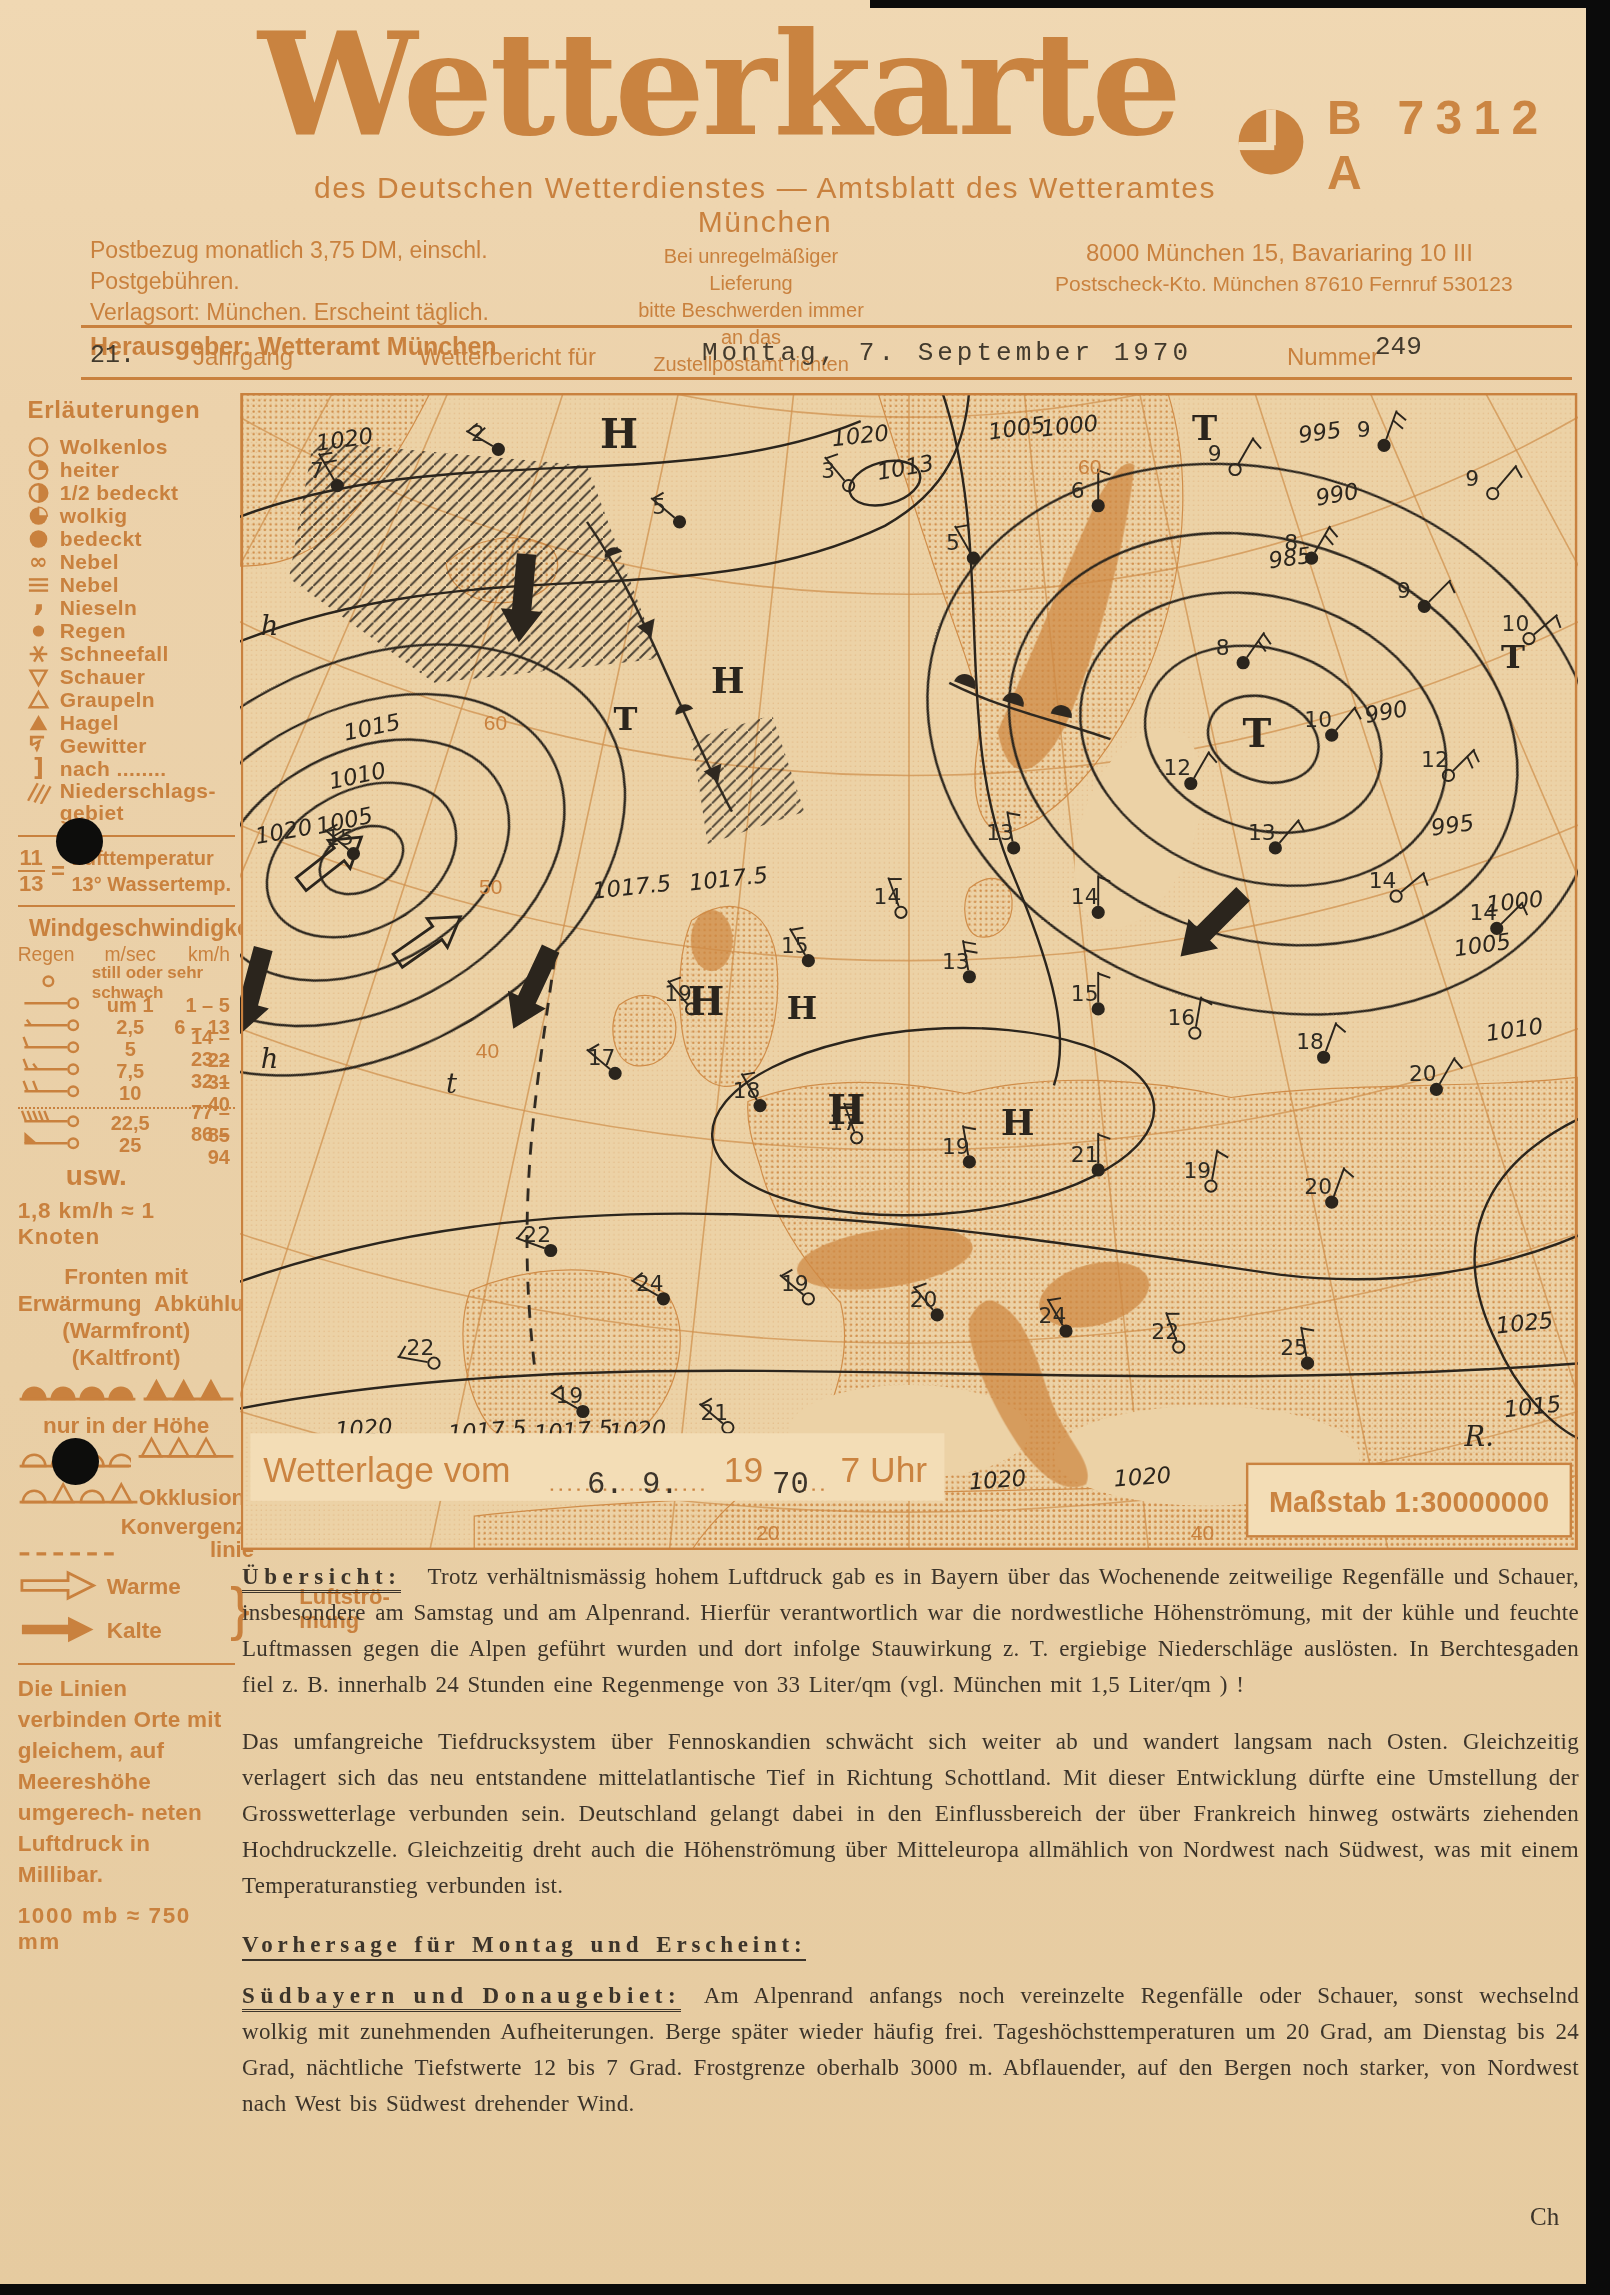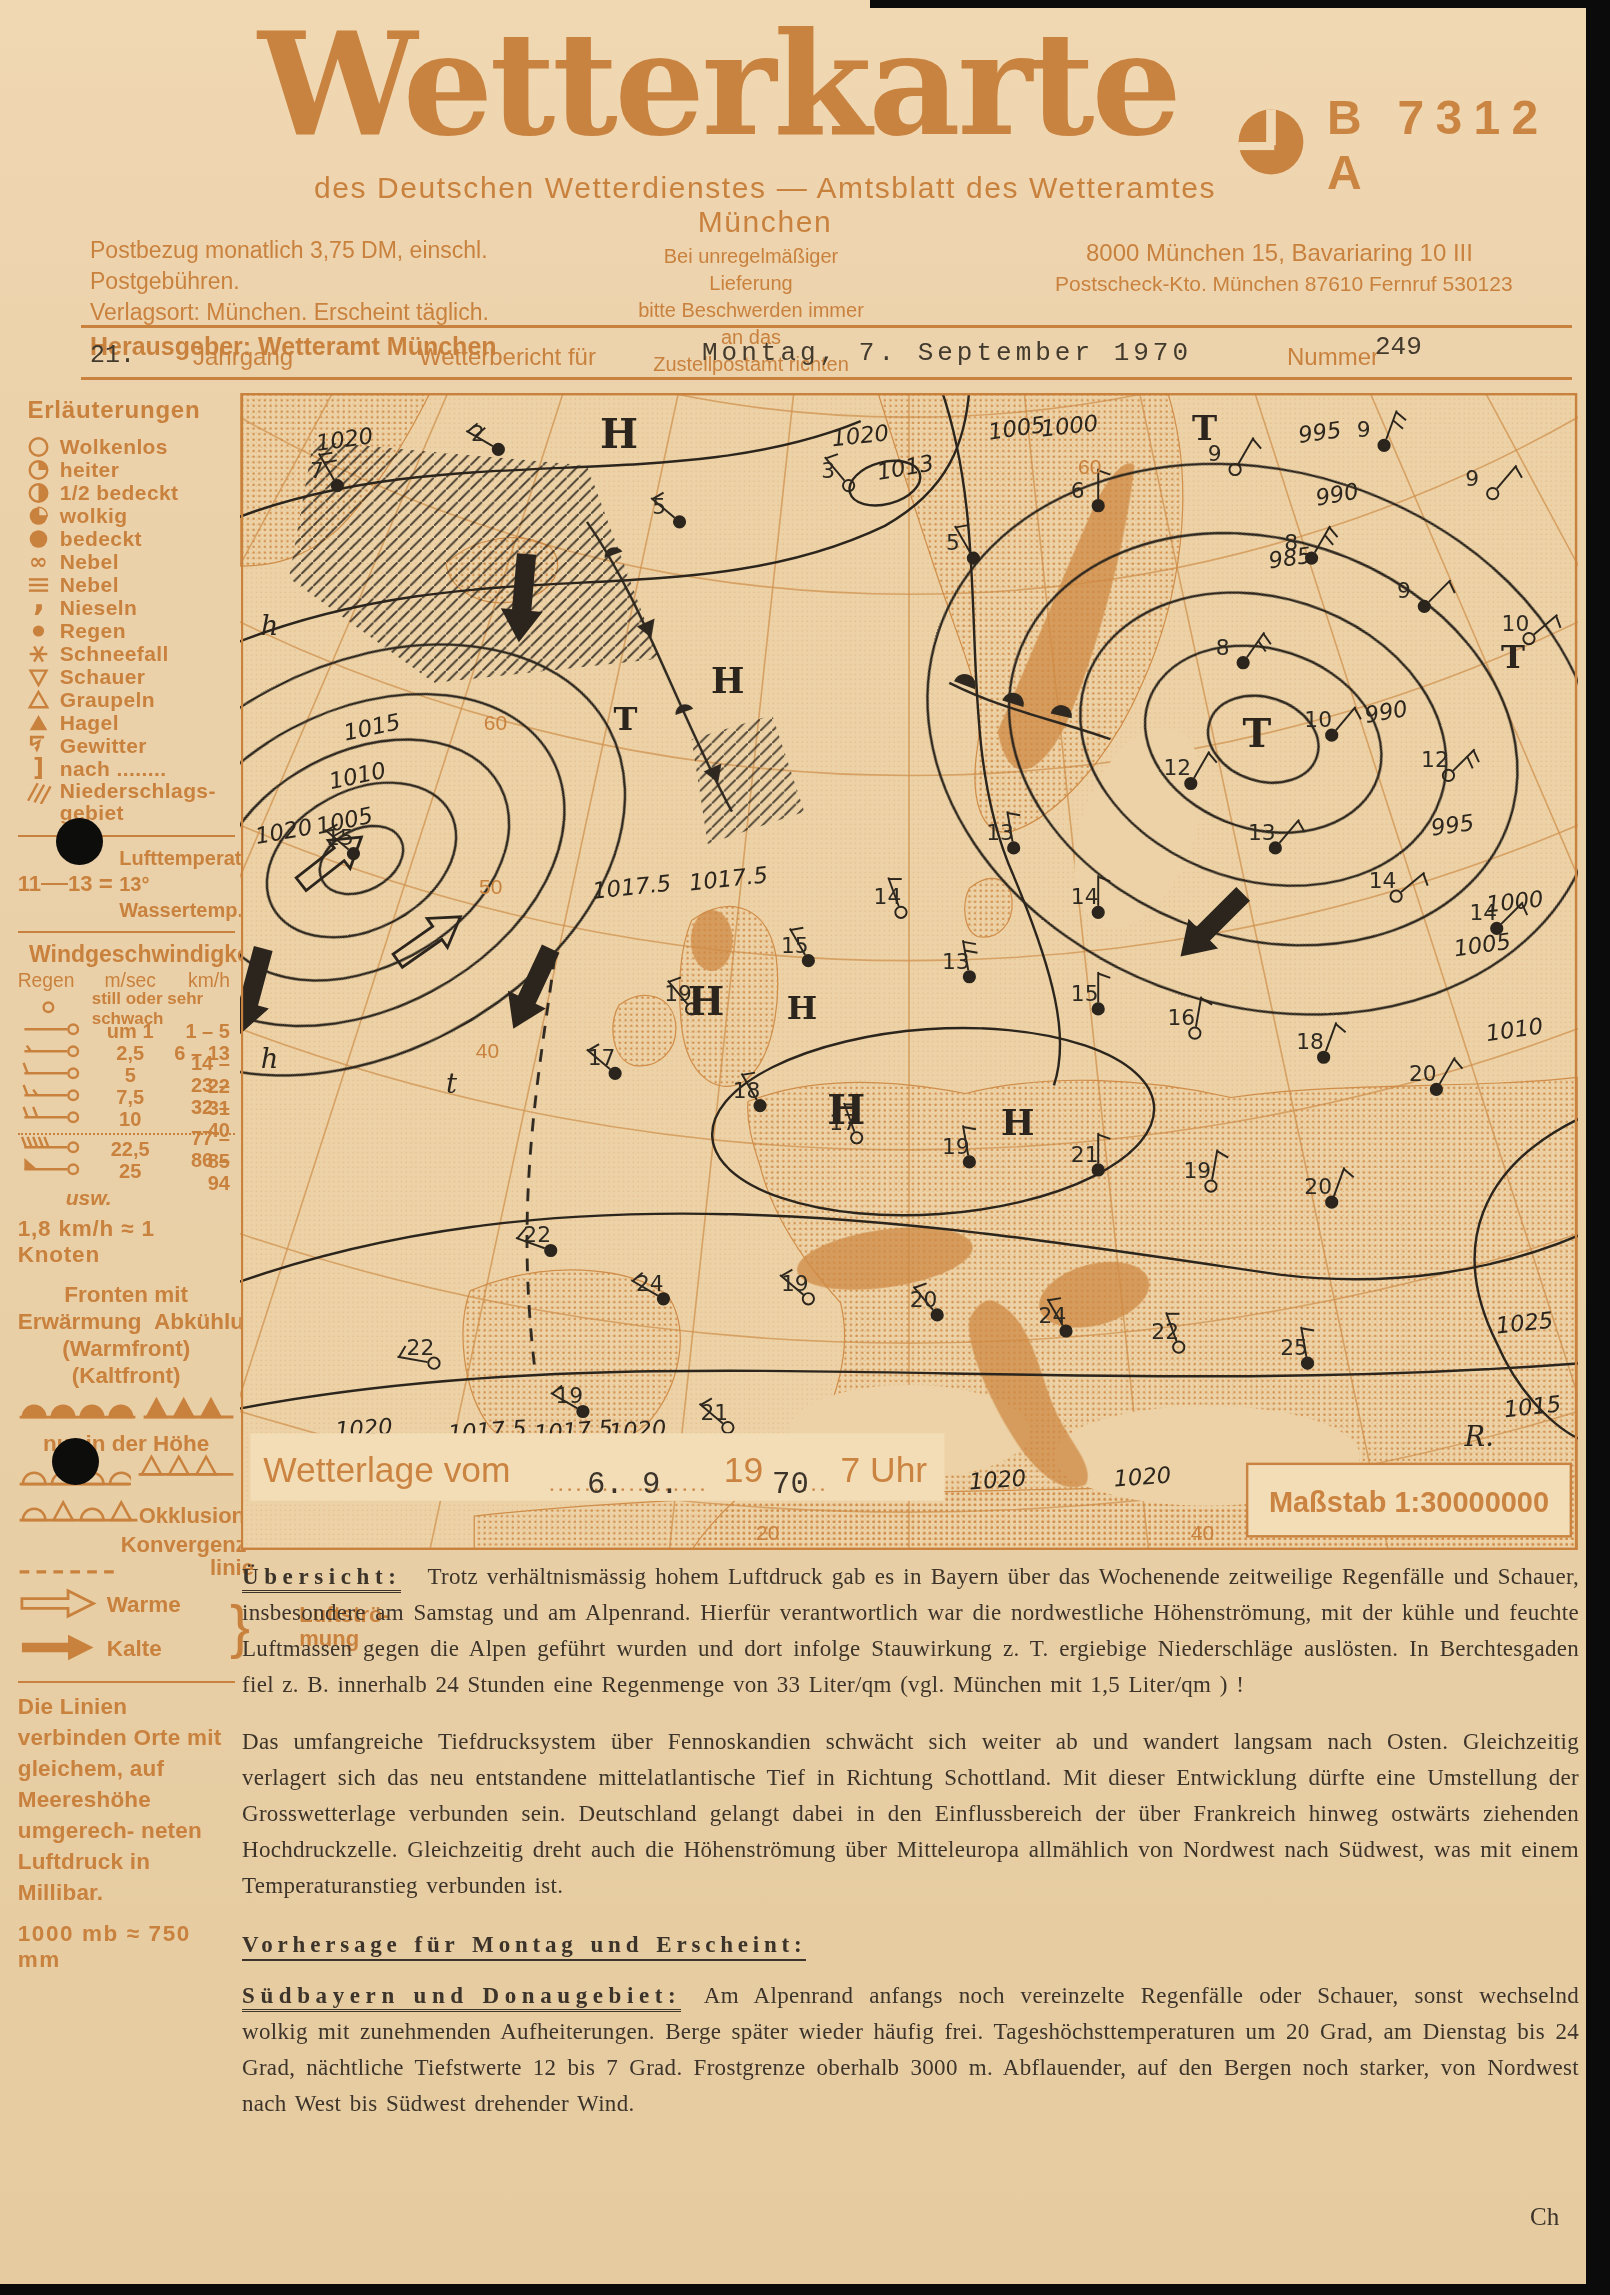--- a/index.html
+++ b/index.html
@@ -34,36 +34,36 @@
 
   
   .sidebar{position:absolute;left:17.7px;top:396px;width:217px;color:#c9813e;}
   .leg-title{font-weight:bold;font-size:24px;margin:0 0 11.3px 9.7px;letter-spacing:0.8px;}
   .leg-row{display:flex;align-items:center;height:23px;}
   .leg-row.tall{height:47px;align-items:flex-start;}
   .leg-icon{width:42px;flex:0 0 42px;display:flex;justify-content:center;}
   .leg-label{font-size:21px;font-weight:bold;letter-spacing:0.4px;white-space:pre-line;line-height:22px;}
   hr.side{border:none;border-top:2.4px solid #c9813e;margin:8px 0;}
   .temp-note{display:flex;align-items:center;gap:6.4px;font-weight:bold;}
-  .temp-frac{display:flex;align-items:center;font-size:22px;line-height:24px;}
+  .temp-frac{display:flex;flex-direction:column;align-items:center;font-size:22px;line-height:24px;}
   .temp-frac .bar{width:27px;border-top:2.4px solid #c9813e;}
   .temp-eq{font-size:24px;}
   .temp-lines{font-size:20px;line-height:26px;}
   .wind-title{font-weight:bold;font-size:23px;margin:8px 0 1.6px 11.3px;}
   .wind-head{display:flex;font-size:19.3px;margin-bottom:6.4px;}
   .wind-head span:nth-child(1){width:74px;}
   .wind-head span:nth-child(2){width:77px;text-align:center;}
   .wind-head span:nth-child(3){flex:1;text-align:right;padding-right:4.8px;}
   .wind-row{display:flex;align-items:center;height:22px;font-size:20px;font-weight:bold;}
   .wind-row .sym{width:74px;flex:0 0 74px;}
   .wind-row .msec{width:77px;text-align:center;}
   .wind-row .msec.wide{width:auto;flex:1;text-align:left;font-size:17px;font-weight:bold;}
   .wind-row .kmh{flex:1;text-align:right;padding-right:4.8px;}
   .wind-dots{border:none;border-top:2.4px dotted #c9813e;margin:3.2px 0;}
-  .wind-etc{font-size:21px;font-weight:bold;margin:3.2px 0 1.6px 48px;font-style:italic;}
+  .wind-etc{font-size:28px;font-weight:bold;margin:3.2px 0 1.6px 48px;}
   .wind-note{font-size:22.5px;font-weight:bold;margin:6.4px 0 11.3px 0;letter-spacing:0.8px;}
   .fr-title{font-size:22.5px;font-weight:bold;text-align:center;line-height:27px;margin-top:13px;}
   .fr-row{display:flex;align-items:flex-end;justify-content:space-between;margin:6.4px 0;}
   .fr-note{font-size:22.5px;font-weight:bold;text-align:center;margin:3.2px 0;}
   .fr-lab{font-size:22px;font-weight:bold;text-align:right;line-height:22.5px;}
   .flow{display:flex;align-items:center;margin-top:4.8px;gap:46px;}
   .flow-col{display:flex;flex-direction:column;gap:6.4px;}
   .flow-arrow-row{display:flex;align-items:center;gap:8px;}
   .flow-word{font-size:22.5px;font-weight:bold;}
   .flow-brace{font-size:60px;font-weight:normal;line-height:56px;margin:0 3.2px;}

